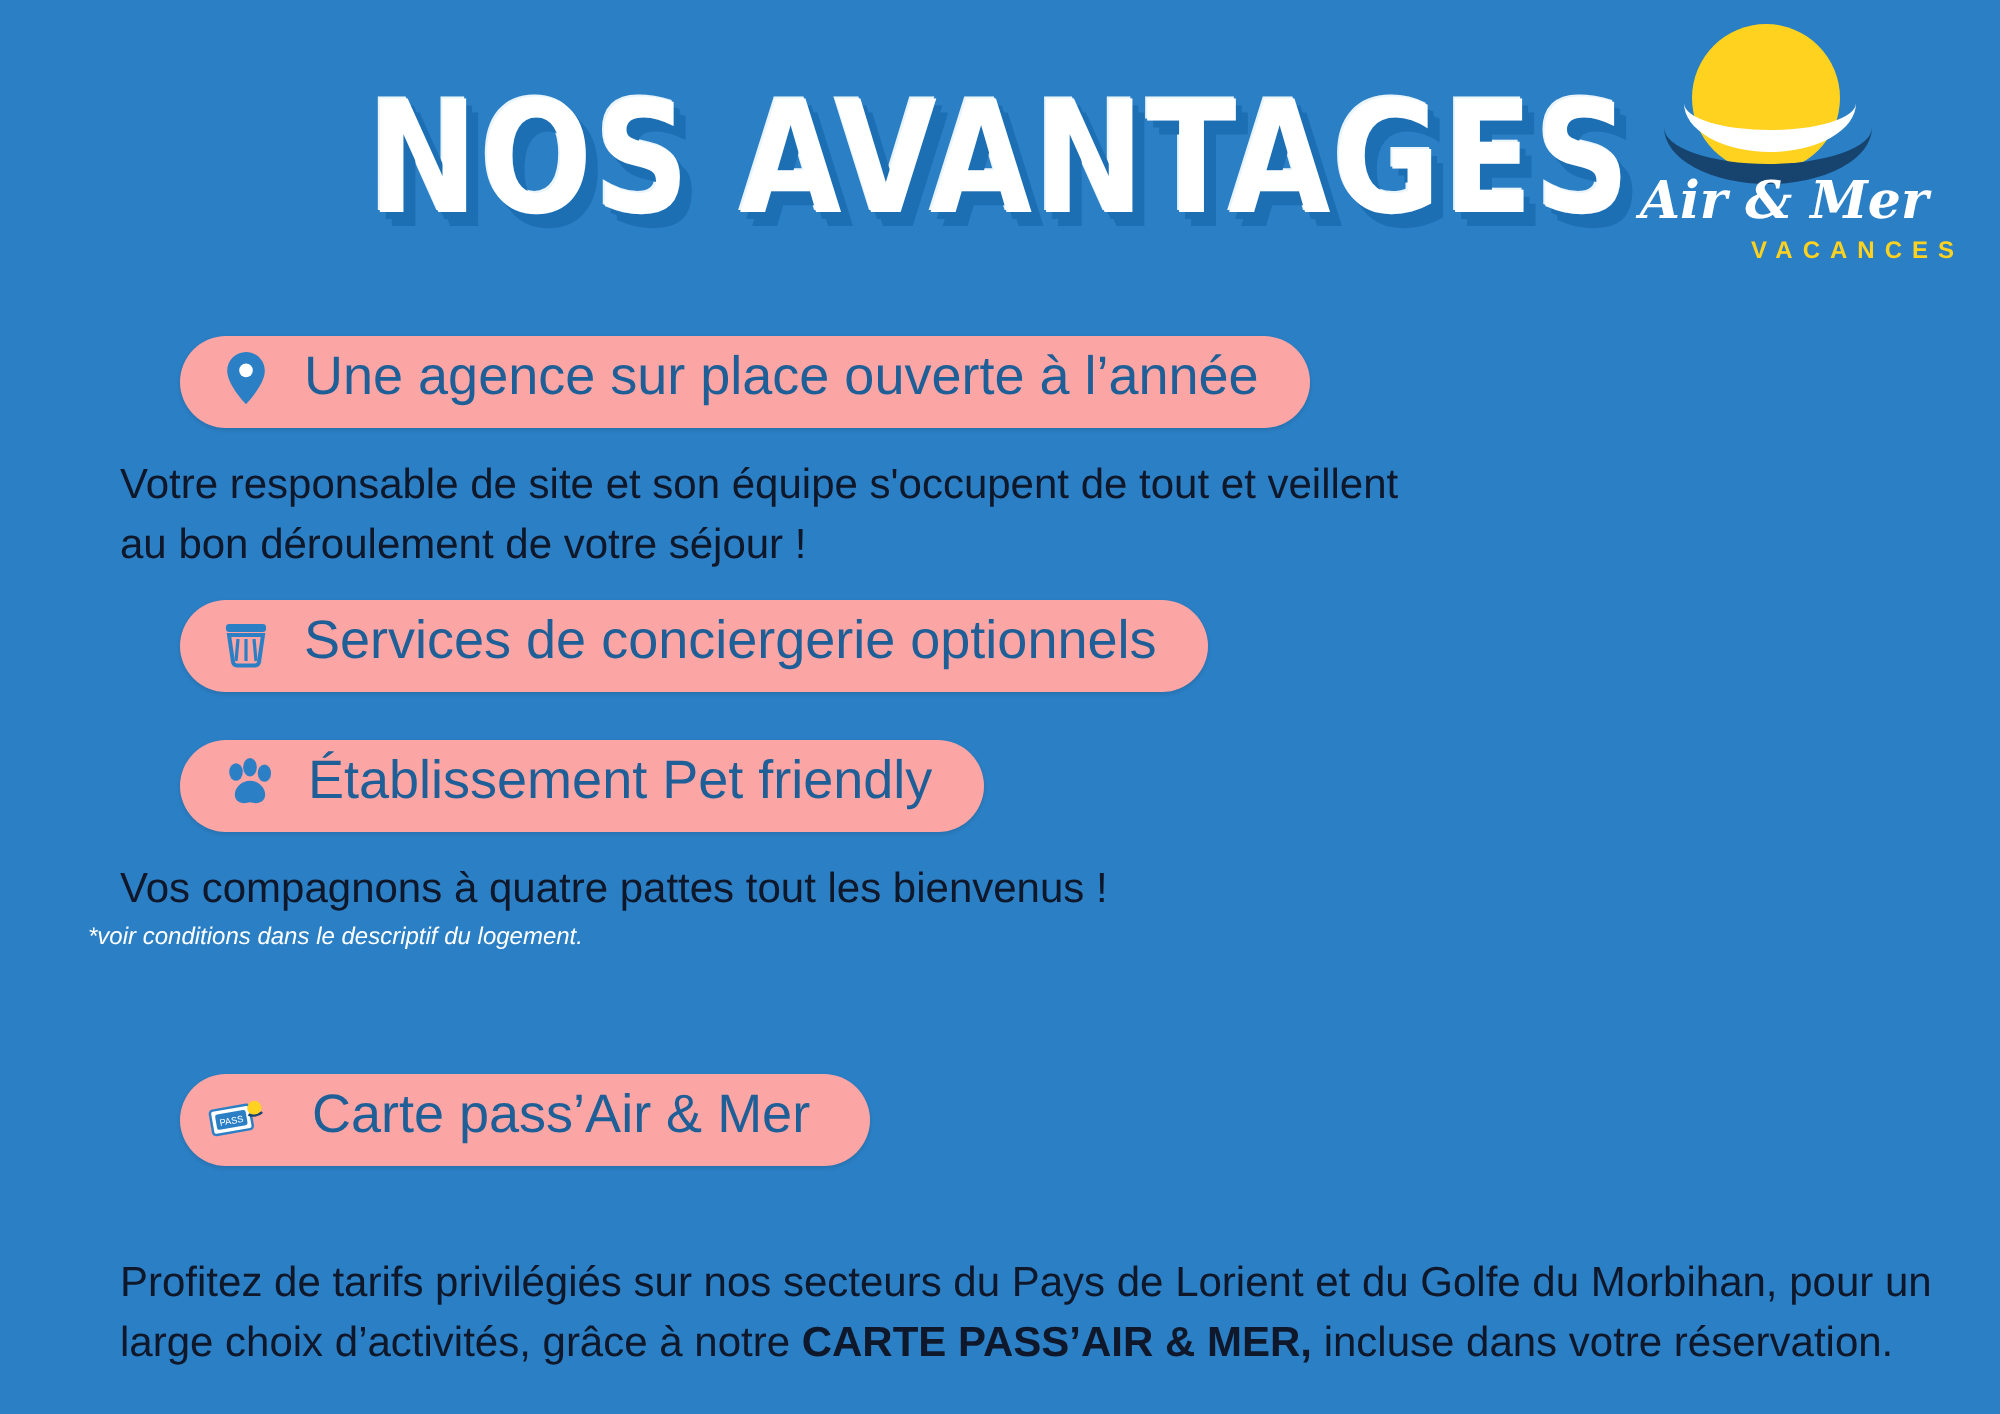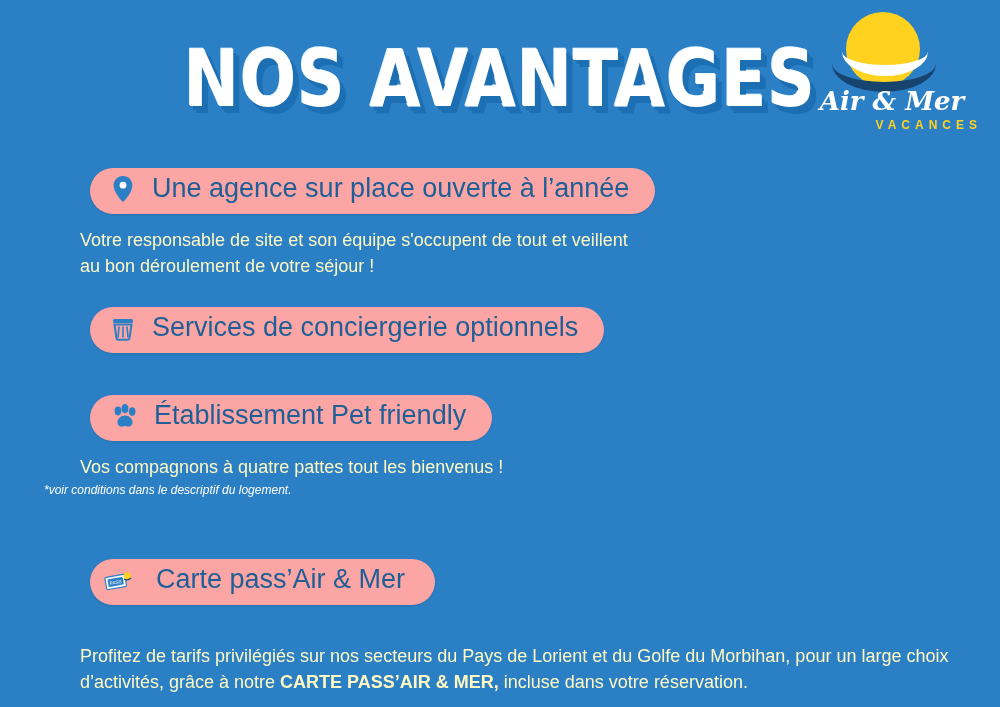--- a/index.html
+++ b/index.html
@@ -130,41 +130,41 @@
   }
   .pill-icon {
     width: 34px;
     height: 34px;
     flex: 0 0 34px;
     display: flex;
     align-items: center;
     justify-content: center;
   }
   .body-text {
-    color: #fef9c3;
-    font-size: 18px;
+    color: #0f172a;
+    font-size: 21px;
     line-height: 1.42;
     margin: 14px 0 0 0;
-    padding-left: 80px;
+    padding-left: 60px;
     padding-right: 18px;
     white-space: pre-line;
   }
   .note {
     color: #ffffff;
     font-size: 12px;
     font-style: italic;
     padding-left: 44px;
     margin-top: 2px;
   }
   .body-text b { font-weight: bold; }
 
   
   #sec-agency { margin-top: 18px; }
-  #sec-concierge { margin-top: 28px; }
-  #sec-pet { margin-top: 42px; }
+  #sec-concierge { margin-top: 12px; }
+  #sec-pet { margin-top: 24px; }
   #sec-card { margin-top: 38px; }
 
   #sec-pet .pill { padding-left: 18px; }
   #sec-card .pill { padding-left: 14px; padding-right: 30px; margin-top: 24px; }
   #sec-card .pill-title { margin-left: 6px; }
 </style>
 </head>
 <body>
 
 <div class="header">

